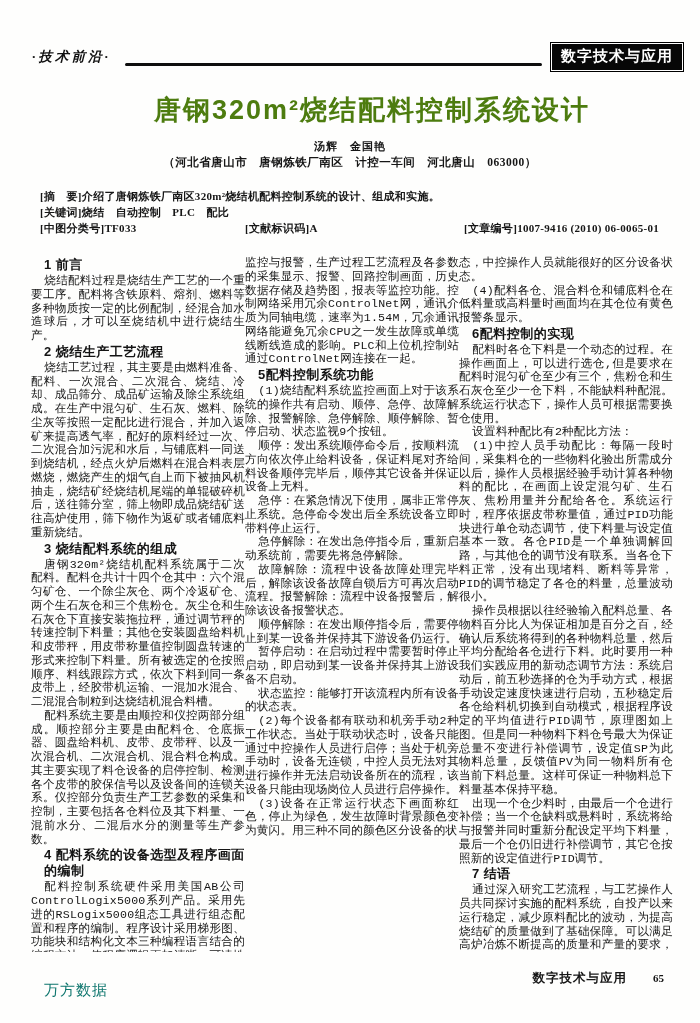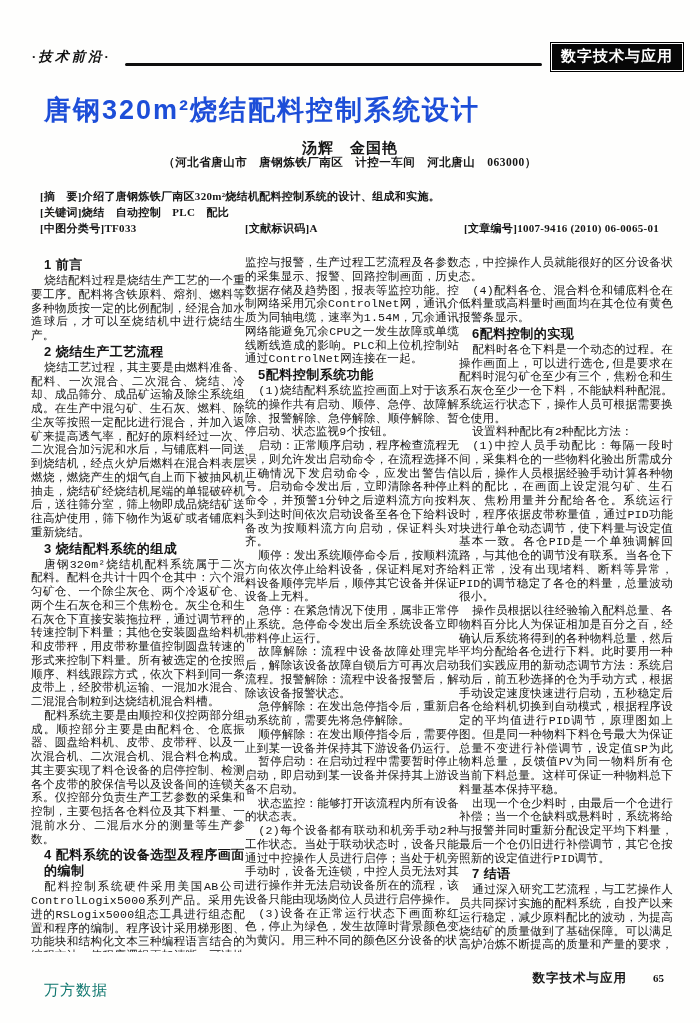--- a/index.html
+++ b/index.html
@@ -24,26 +24,27 @@
   .journal-badge{
     background:#070707;color:#fff;
     font-family:"Liberation Sans","DejaVu Sans",sans-serif;
     font-weight:bold;font-size:15px;letter-spacing:1px;
     padding:4px 10px 5px;white-space:nowrap;
     border:1px solid #000;box-shadow:0 0 0 1px #fff inset;
   }
   
   .article-title{
     margin:0;position:absolute;top:92px;left:0;right:0;
+    text-align:center;
     font-family:"Liberation Sans","DejaVu Sans",sans-serif;
-    font-weight:bold;font-size:27px;letter-spacing:2px;color:#1d4ed8;padding-left:44px;
+    font-weight:bold;font-size:27px;letter-spacing:2px;color:#4d7c0f;padding-left:44px;
   }
   .authors{
     position:absolute;top:139px;left:0;right:0;text-align:center;
-    font-weight:bold;font-size:15px;letter-spacing:1px;
+    font-weight:bold;font-size:11px;letter-spacing:1px;
   }
   .affiliation{
     position:absolute;top:155px;left:0;right:0;text-align:center;
     font-weight:600;font-size:11.5px;letter-spacing:0.5px;
   }
   
   .meta{
     position:absolute;top:188px;left:40px;right:30px;
     font-weight:600;font-size:11px;line-height:16px;letter-spacing:0.3px;
   }
@@ -118,25 +119,24 @@
         <div class="blk-h">3 烧结配料系统的组成</div>
         <div class="blk-p">唐钢320m²烧结机配料系统属于二次配料。配料仓共计十四个仓其中：六个混匀矿仓、一个除尘灰仓、两个冷返矿仓、两个生石灰仓和三个焦粉仓。灰尘仓和生石灰仓下直接安装拖拉秤，通过调节秤的转速控制下料量；其他仓安装圆盘给料机和皮带秤，用皮带称量值控制圆盘转速的形式来控制下料量。所有被选定的仓按照顺序、料线跟踪方式，依次下料到同一条皮带上，经胶带机运输、一混加水混合、二混混合制粒到达烧结机混合料槽。</div>
         <div class="blk-p">配料系统主要是由顺控和仪控两部分组成。顺控部分主要是由配料仓、仓底振器、圆盘给料机、皮带、皮带秤、以及一次混合机、二次混合机、混合料仓构成。其主要实现了料仓设备的启停控制、检测各个皮带的胶保信号以及设备间的连锁关系。仪控部分负责生产工艺参数的采集和控制，主要包括各仓料位及其下料量、一混前水分、二混后水分的测量等生产参数。</div>
         <div class="blk-h">4 配料系统的设备选型及程序画面的编制</div>
         <div class="blk-p">配料控制系统硬件采用美国AB公司ControlLogix5000系列产品。采用先进的RSLogix5000组态工具进行组态配置和程序的编制。程序设计采用梯形图、功能块和结构化文本三种编程语言结合的编程方法，使程序逻辑更加清晰、可读性强。利用RSview32软件实现过程与设备状态的</div>
       </div>
     <div class="col">
         <div class="blk-p blk-cont">监控与报警，生产过程工艺流程及各参数的采集显示、报警、回路控制画面，历史数据存储及趋势图，报表等监控功能。控制网络采用冗余ControlNet网，通讯介质为同轴电缆，速率为1.54M，冗余通讯网络能避免冗余CPU之一发生故障或单缆线断线造成的影响。PLC和上位机控制站通过ControlNet网连接在一起。</div>
         <div class="blk-h">5配料控制系统功能</div>
         <div class="blk-p">(1)烧结配料系统监控画面上对于该系统的操作共有启动、顺停、急停、故障解除、报警解除、急停解除、顺停解除、暂停启动、状态监视9个按钮。</div>
-        <div class="blk-p">启动：正常顺序启动，程序检查流程无误，则允许发出启动命令，在流程选择不正确情况下发启动命令，应发出警告信号。启动命令发出后，立即清除各种停止命令，并预警1分钟之后逆料流方向按料头到达时间依次启动设备至各仓下给料设备改为按顺料流方向启动，保证料头对齐。</div>
         <div class="blk-p">顺停：发出系统顺停命令后，按顺料流方向依次停止给料设备，保证料尾对齐给料设备顺停完毕后，顺停其它设备并保证设备上无料。</div>
         <div class="blk-p">急停：在紧急情况下使用，属非正常停止系统。急停命令发出后全系统设备立即带料停止运行。</div>
+        <div class="blk-p">急停解除：在发出急停指令后，重新启动系统前，需要先将急停解除。</div>
         <div class="blk-p">故障解除：流程中设备故障处理完毕后，解除该设备故障自锁后方可再次启动流程。报警解除：流程中设备报警后，解除该设备报警状态。</div>
-        <div class="blk-p">急停解除：在发出急停指令后，重新启动系统前，需要先将急停解除。</div>
         <div class="blk-p">顺停解除：在发出顺停指令后，需要停止到某一设备并保持其下游设备仍运行。</div>
         <div class="blk-p">暂停启动：在启动过程中需要暂时停止启动，即启动到某一设备并保持其上游设备不启动。</div>
         <div class="blk-p">状态监控：能够打开该流程内所有设备的状态表。</div>
         <div class="blk-p">(2)每个设备都有联动和机旁手动2种工作状态。当处于联动状态时，设备只能通过中控操作人员进行启停；当处于机旁手动时，设备无连锁，中控人员无法对其进行操作并无法启动设备所在的流程，该设备只能由现场岗位人员进行启停操作。</div>
         <div class="blk-p">(3)设备在正常运行状态下画面称红色，停止为绿色，发生故障时背景颜色变为黄闪。用三种不同的颜色区分设备的状</div>
       </div>
     <div class="col">
         <div class="blk-p blk-cont">态，中控操作人员就能很好的区分设备状态。</div>
         <div class="blk-p">(4)配料各仓、混合料仓和铺底料仓在低料量或高料量时画面均在其仓位有黄色报警条显示。</div>
         <div class="blk-h">6配料控制的实现</div>

